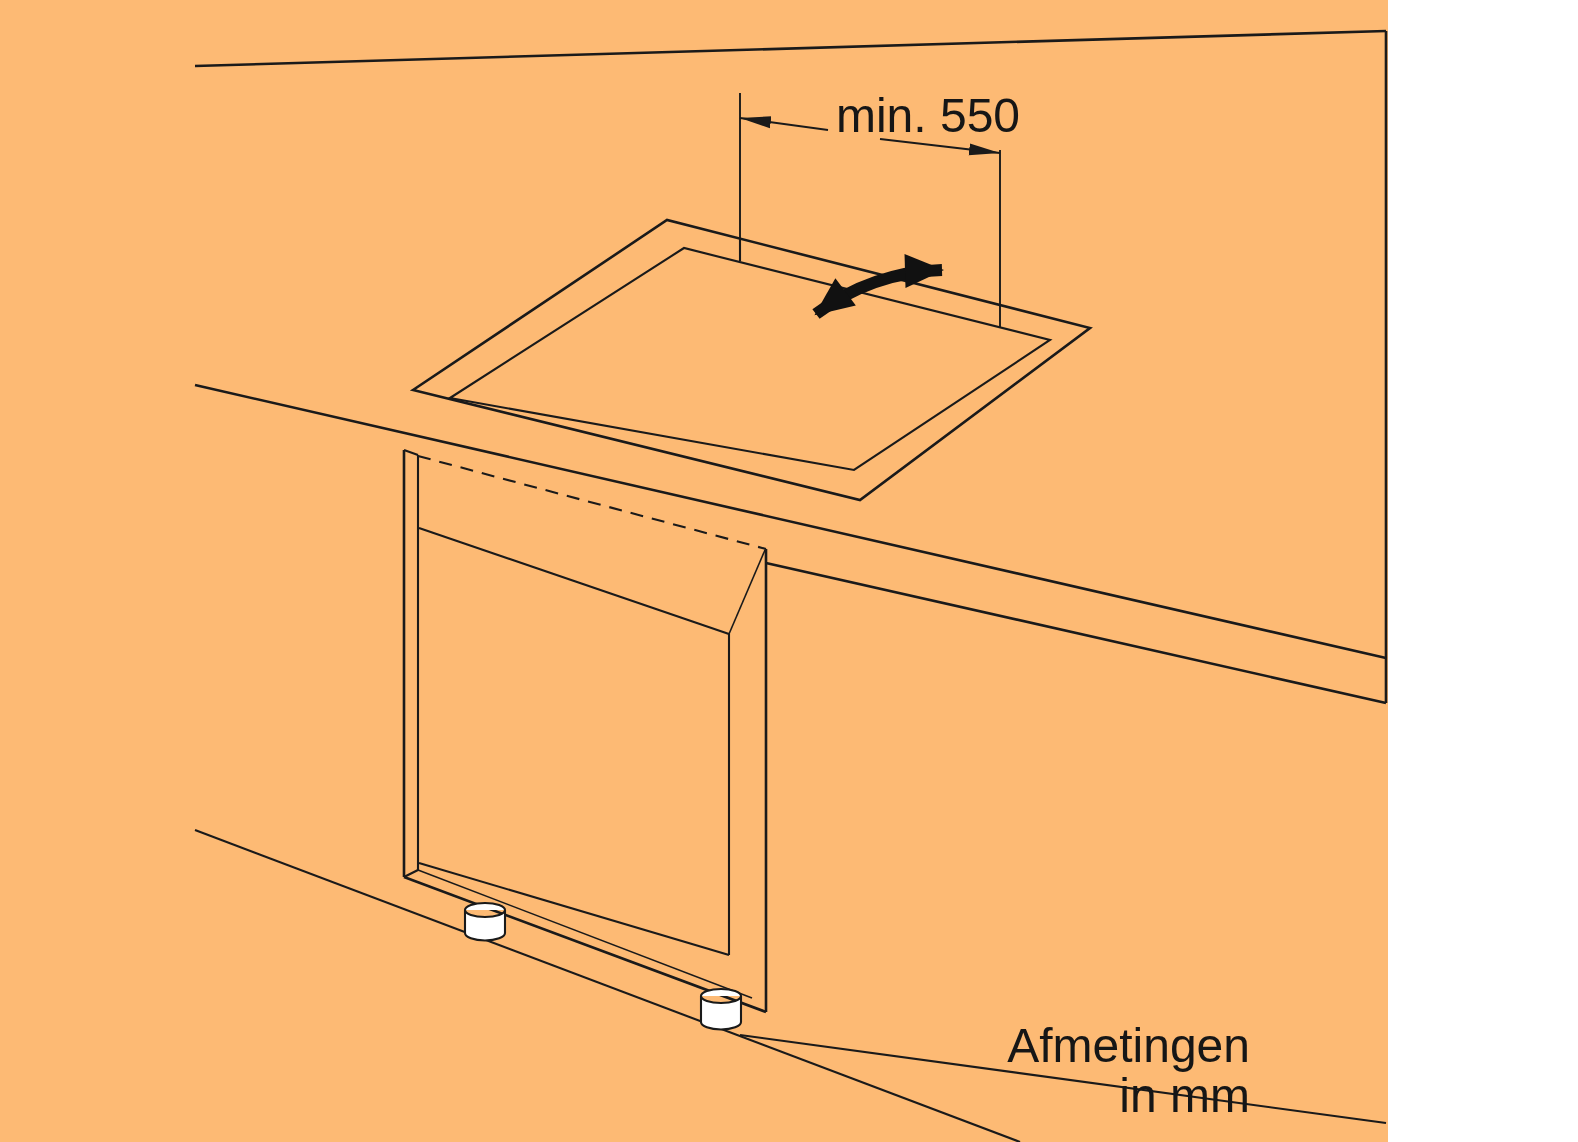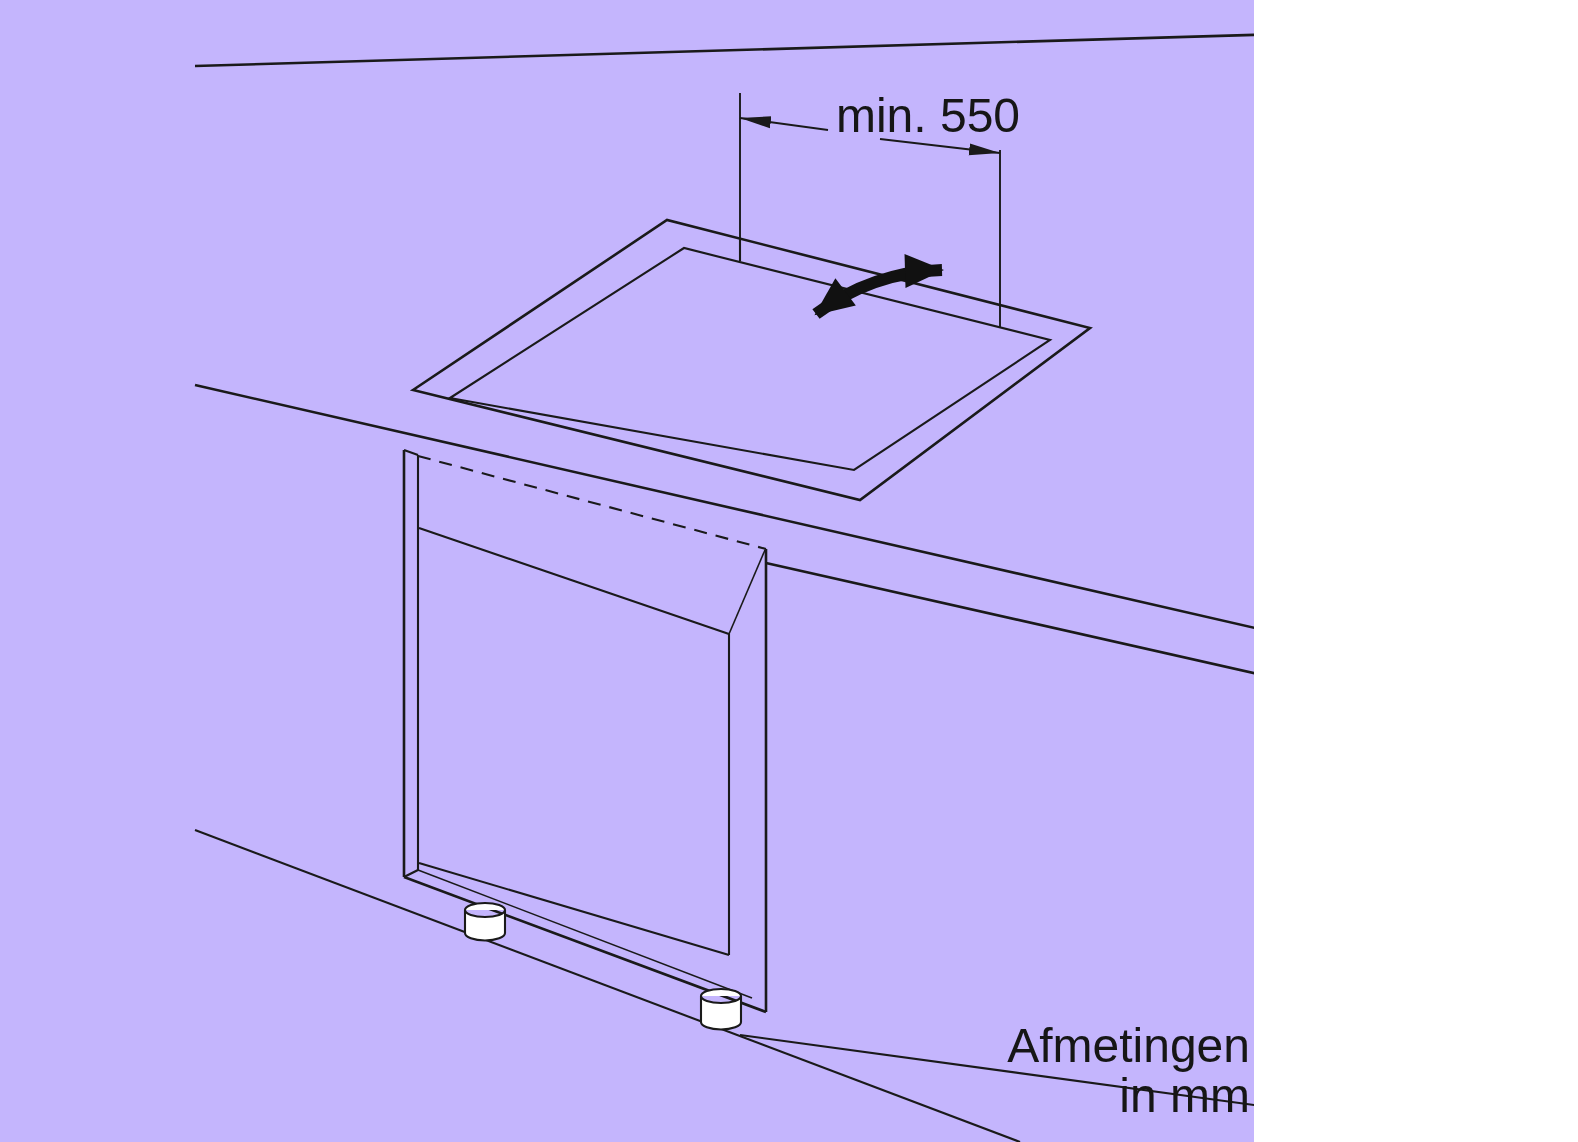--- a/index.html
+++ b/index.html
@@ -1,20 +1,20 @@
 <!DOCTYPE html>
 <html><head>
 <meta charset="utf-8">
 <style>
   html,body{margin:0;padding:0;background:#ffffff;}
   .canvas{
     position:relative;
-    width:1254px;
+    width:1388px;
     height:1142px;
-    background:#c4b5fd;
+    background:#fdba74;
     overflow:hidden;
     font-family:"Liberation Sans", sans-serif;
   }
   svg{position:absolute;left:0;top:0;}
   .ln{stroke:#1a1a1a;fill:none;}
   .w25{stroke-width:2.6;}
   .w2{stroke-width:2.1;}
   .w15{stroke-width:1.6;}
   .dash{stroke-dasharray:13 9;}
   .dim{stroke:#1a1a1a;stroke-width:1.9;fill:none;}

